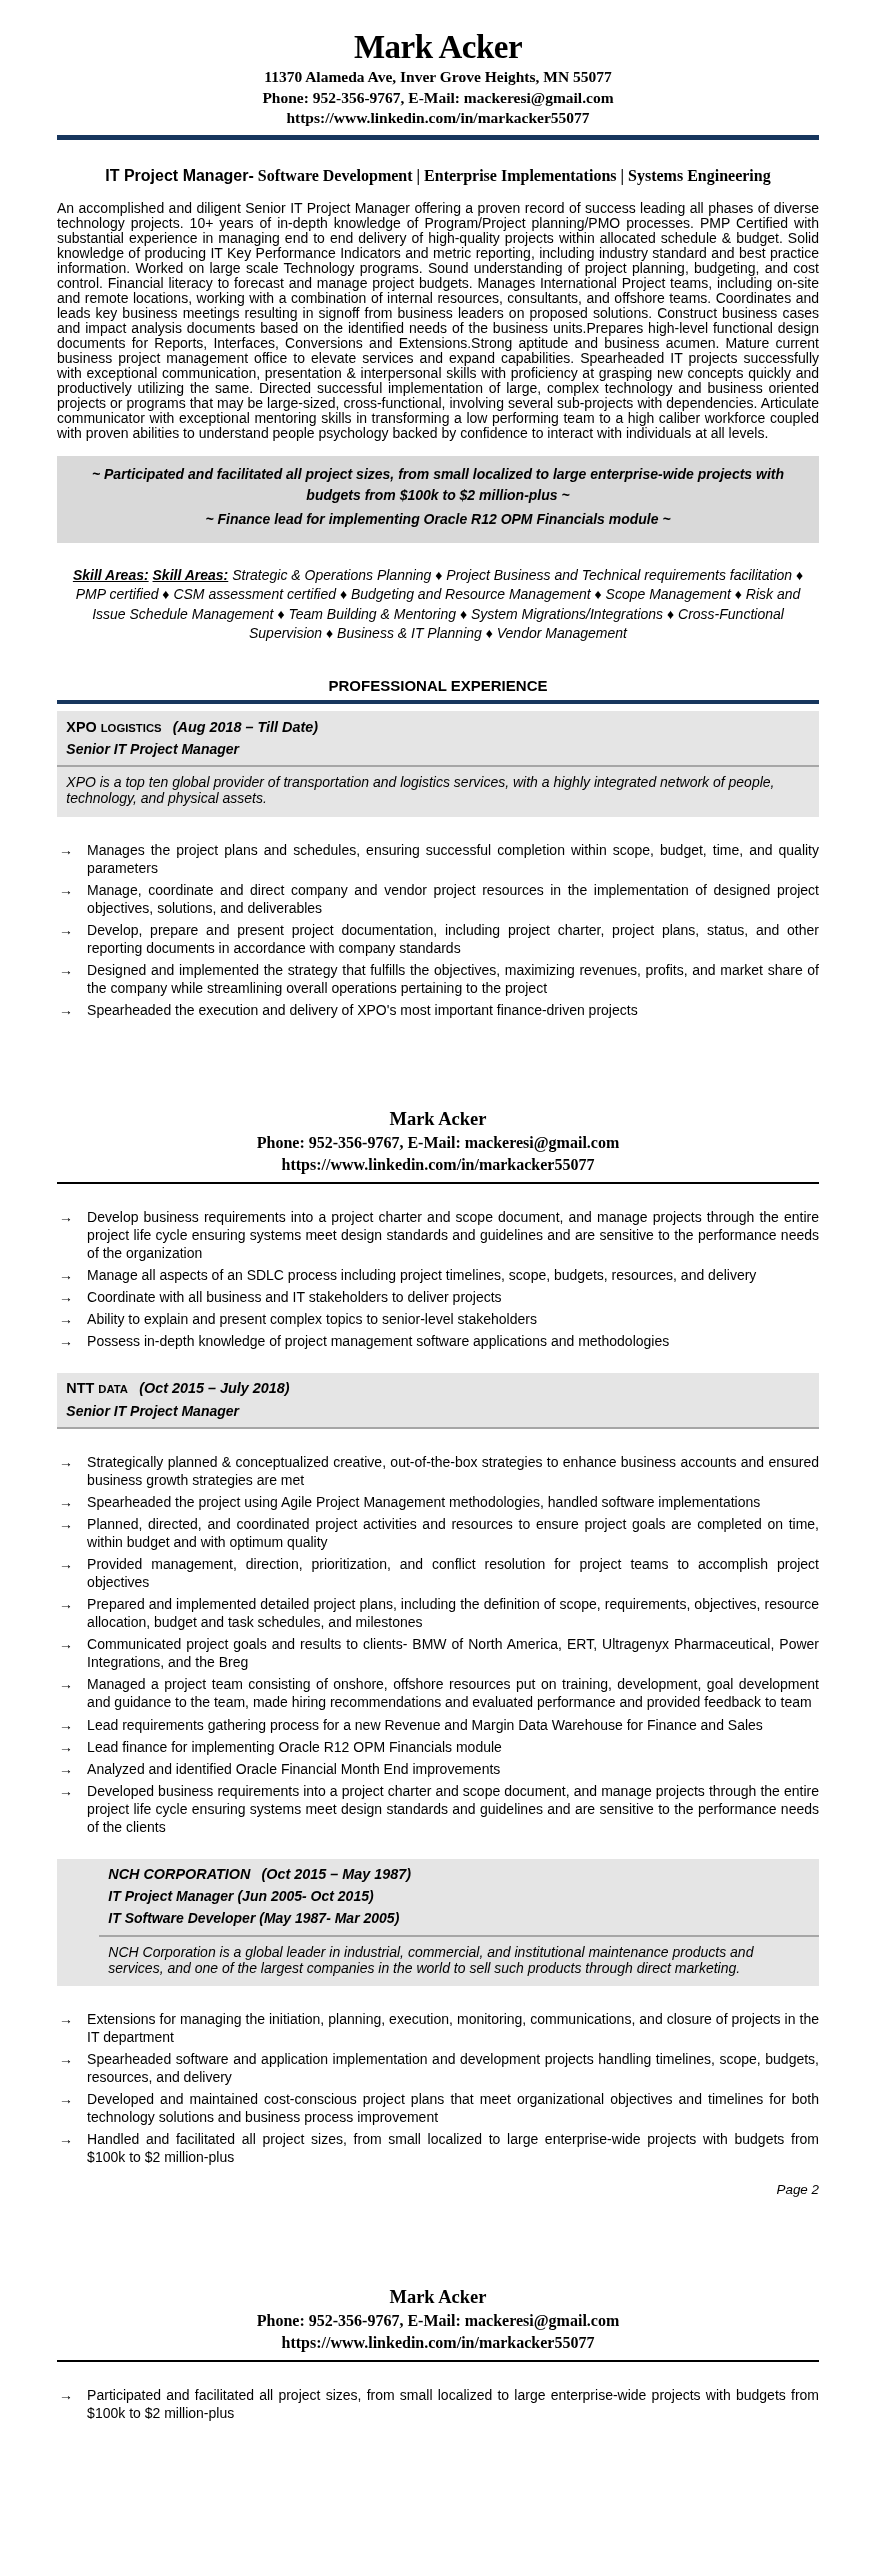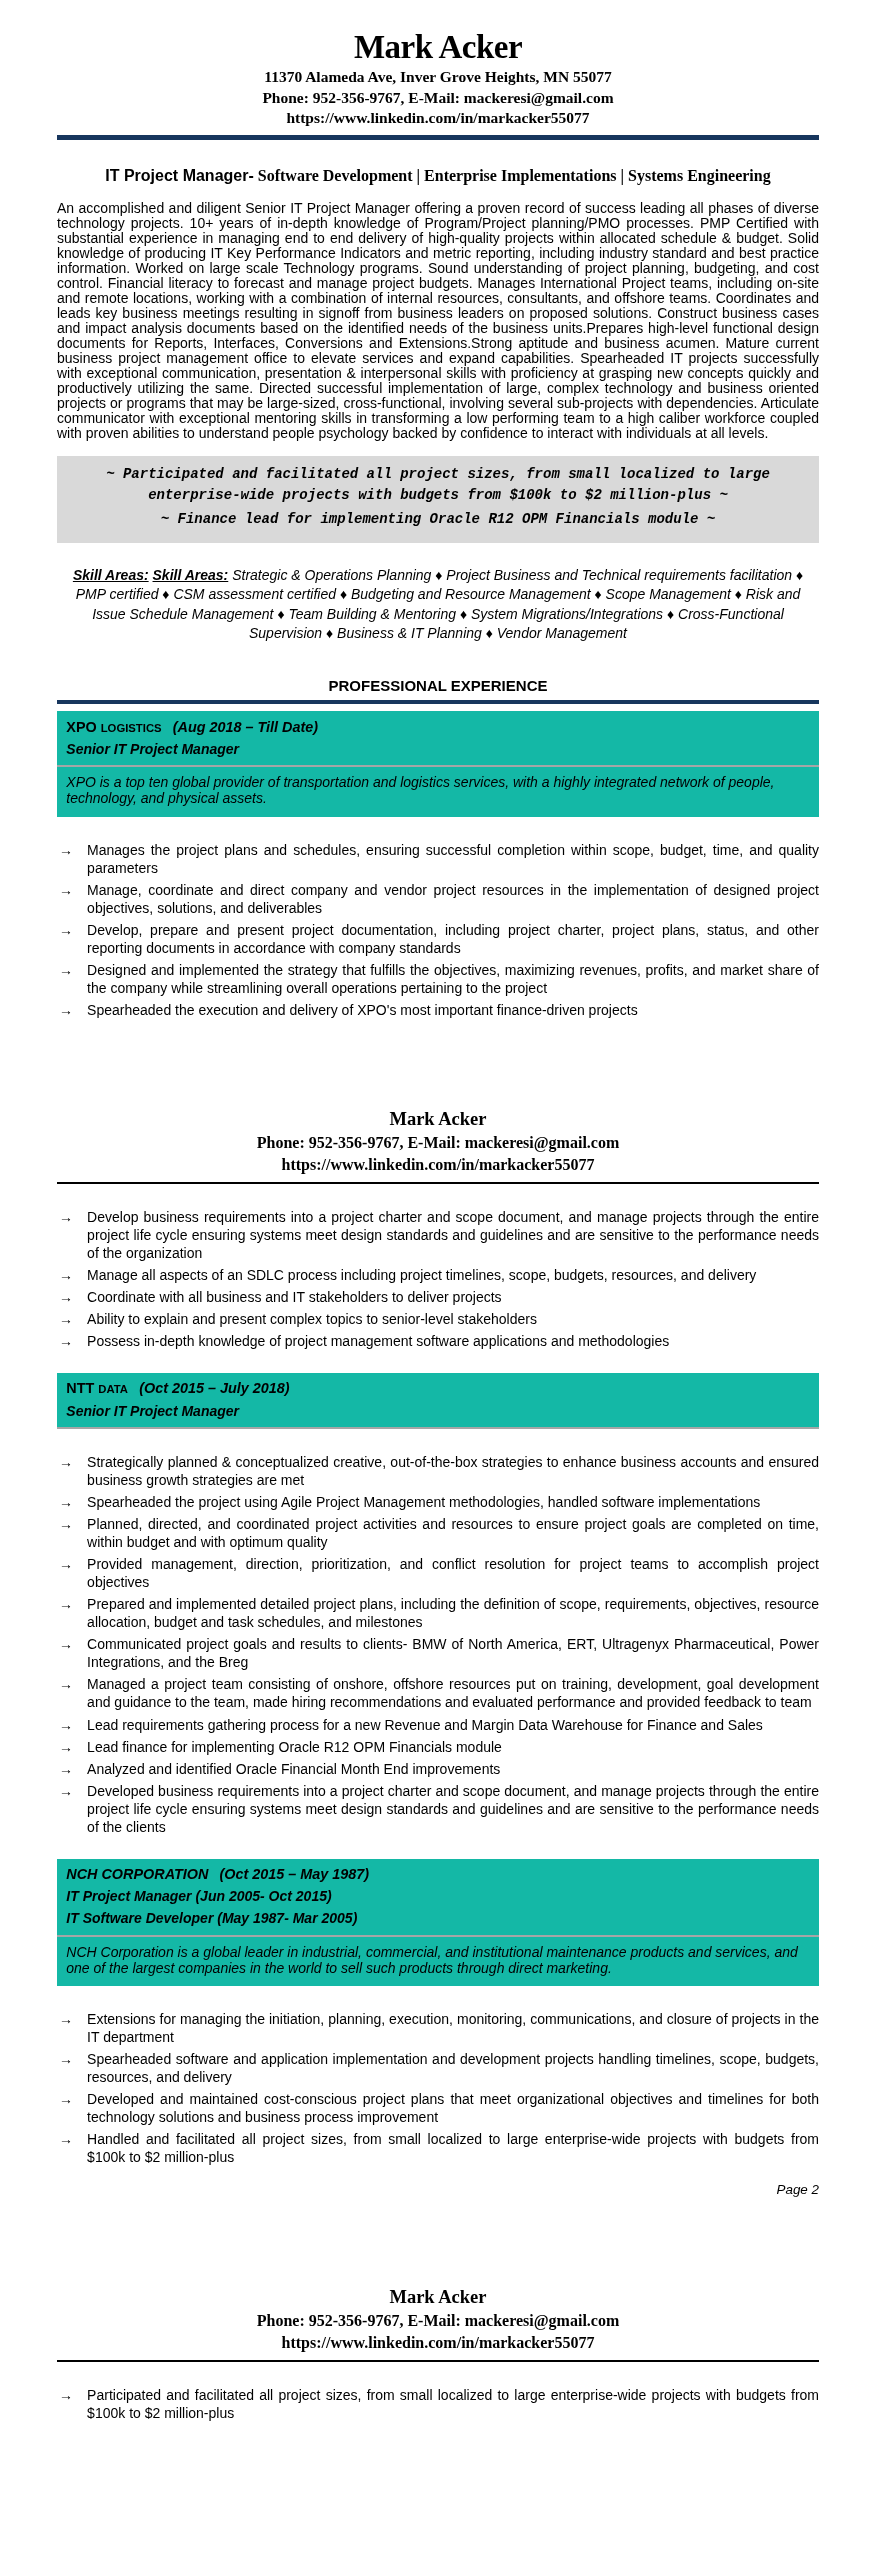--- a/index.html
+++ b/index.html
@@ -13,27 +13,27 @@
   .navy-rule{height:5.2px;background:#17365D;margin-top:6.2px;}
   .navy-rule.thin{height:4.1px;}
   .black-rule{height:1.5px;background:#000;margin-top:7.2px;}
   
   .title-line{margin-top:27px;text-align:center;font-size:16px;font-weight:bold;}
   .title-sans{font-family:"Liberation Sans",sans-serif;}
   .title-serif{font-family:"Liberation Serif","DejaVu Serif",serif;}
   
   .summary{margin:15.5px 0 0 0;font-size:14px;line-height:15px;text-align:justify;}
   .highlight-box{margin-top:15.5px;background:#D9D9D9;padding:8.2px 20.6px 10.3px;text-align:center;
-                 font-weight:bold;font-style:italic;font-size:14px;line-height:20.6px;font-family:Liberation Mono, monospace;}
+                 font-weight:bold;font-style:italic;font-size:14px;line-height:20.6px;}
   .highlight-box p{margin:0 0 3.1px 0;}
   .skills{margin:23px 15.5px 0;font-size:14px;line-height:19.6px;font-style:italic;text-align:center;}
   .skills-label{font-weight:bold;text-decoration:underline;}
   .section-heading{margin-top:33px;text-align:center;font-size:15px;font-weight:bold;}
   
-  .job-box{margin-top:7.2px;background:#14b8a6;}
+  .job-box{margin-top:7.2px;background:#e5e5e5;}
   .job-head{padding:7.2px 9.3px 8.2px;}
   .company-line{font-size:14.4px;font-weight:bold;}
   .company-rest{font-size:11.3px;}
   .company-dates{font-style:italic;margin-left:7.2px;}
   .company-line.italic{font-style:italic;}
   .role-line{font-size:14px;font-weight:bold;font-style:italic;margin-top:6.2px;}
   .job-sep{height:2.1px;background:#A6A6A6;}
   .job-desc{padding:7.2px 9.3px 10.3px;font-style:italic;font-size:14px;line-height:16px;}
   
   .bullets{list-style:none;margin:24px 0 0 0;padding:0;}
@@ -202,21 +202,21 @@
         <li>
         <span class="arrow">→</span>
         <span class="btext">Analyzed and identified Oracle Financial Month End improvements</span>
       </li>
         <li>
         <span class="arrow">→</span>
         <span class="btext">Developed business requirements into a project charter and scope document, and manage projects through the entire project life cycle ensuring systems meet design standards and guidelines and are sensitive to the performance needs of the clients</span>
       </li>
       </ul>
 
-    <div class="job-box" style="margin-top:23px;">
+    <div class="job-box" style="margin-top:23px;padding-left:42px;">
       <div class="job-head">
         <div class="company-line italic">
           <span>NCH CORPORATION</span>
           <span class="company-dates">(Oct 2015 – May 1987)</span>
         </div>
         <div class="role-line">IT Project Manager (Jun 2005- Oct 2015)</div>
         <div class="role-line">IT Software Developer (May 1987- Mar 2005)</div>
       </div>
       <div class="job-sep"></div>
       <div class="job-desc">NCH Corporation is a global leader in industrial, commercial, and institutional maintenance products and services, and one of the largest companies in the world to sell such products through direct marketing.</div>

